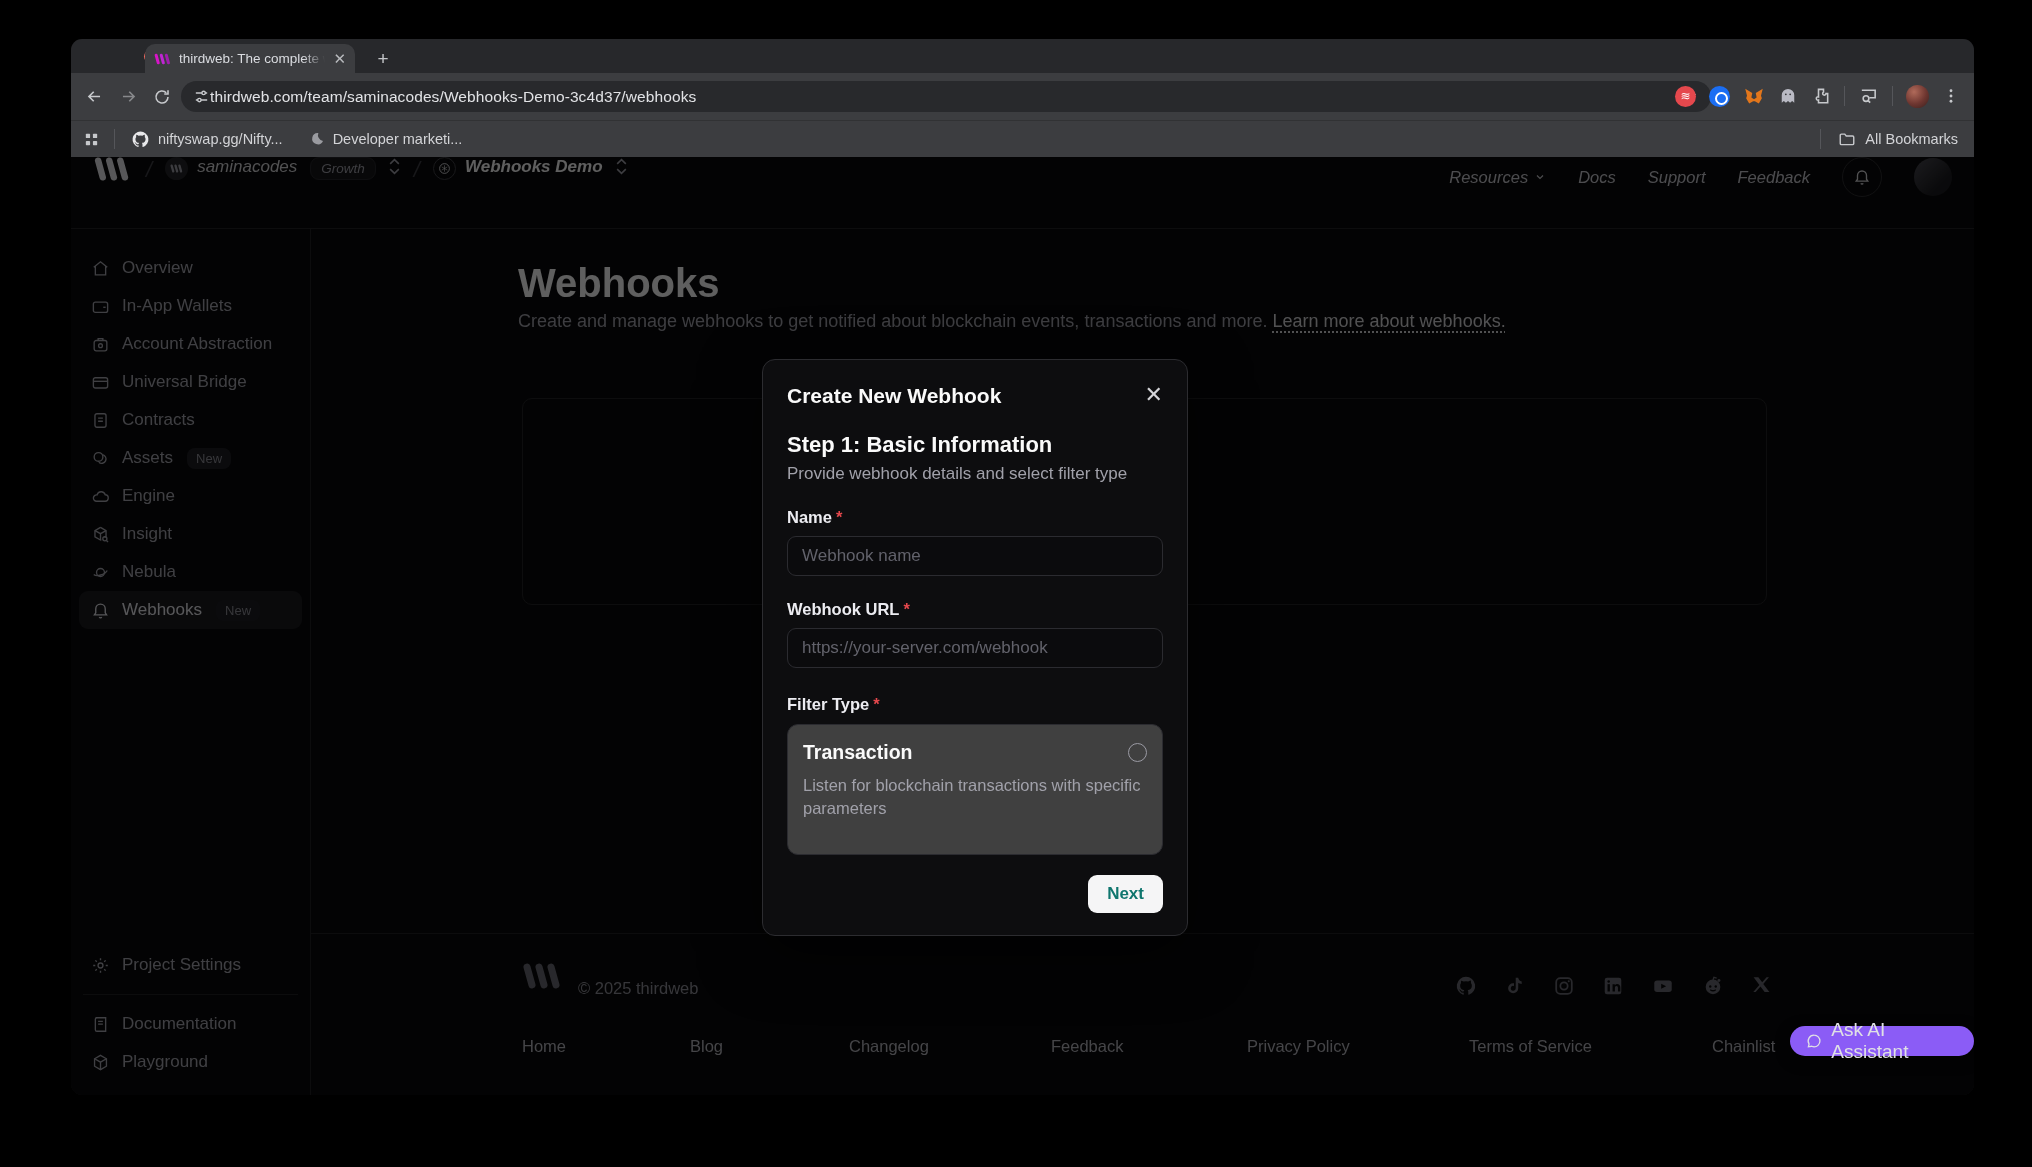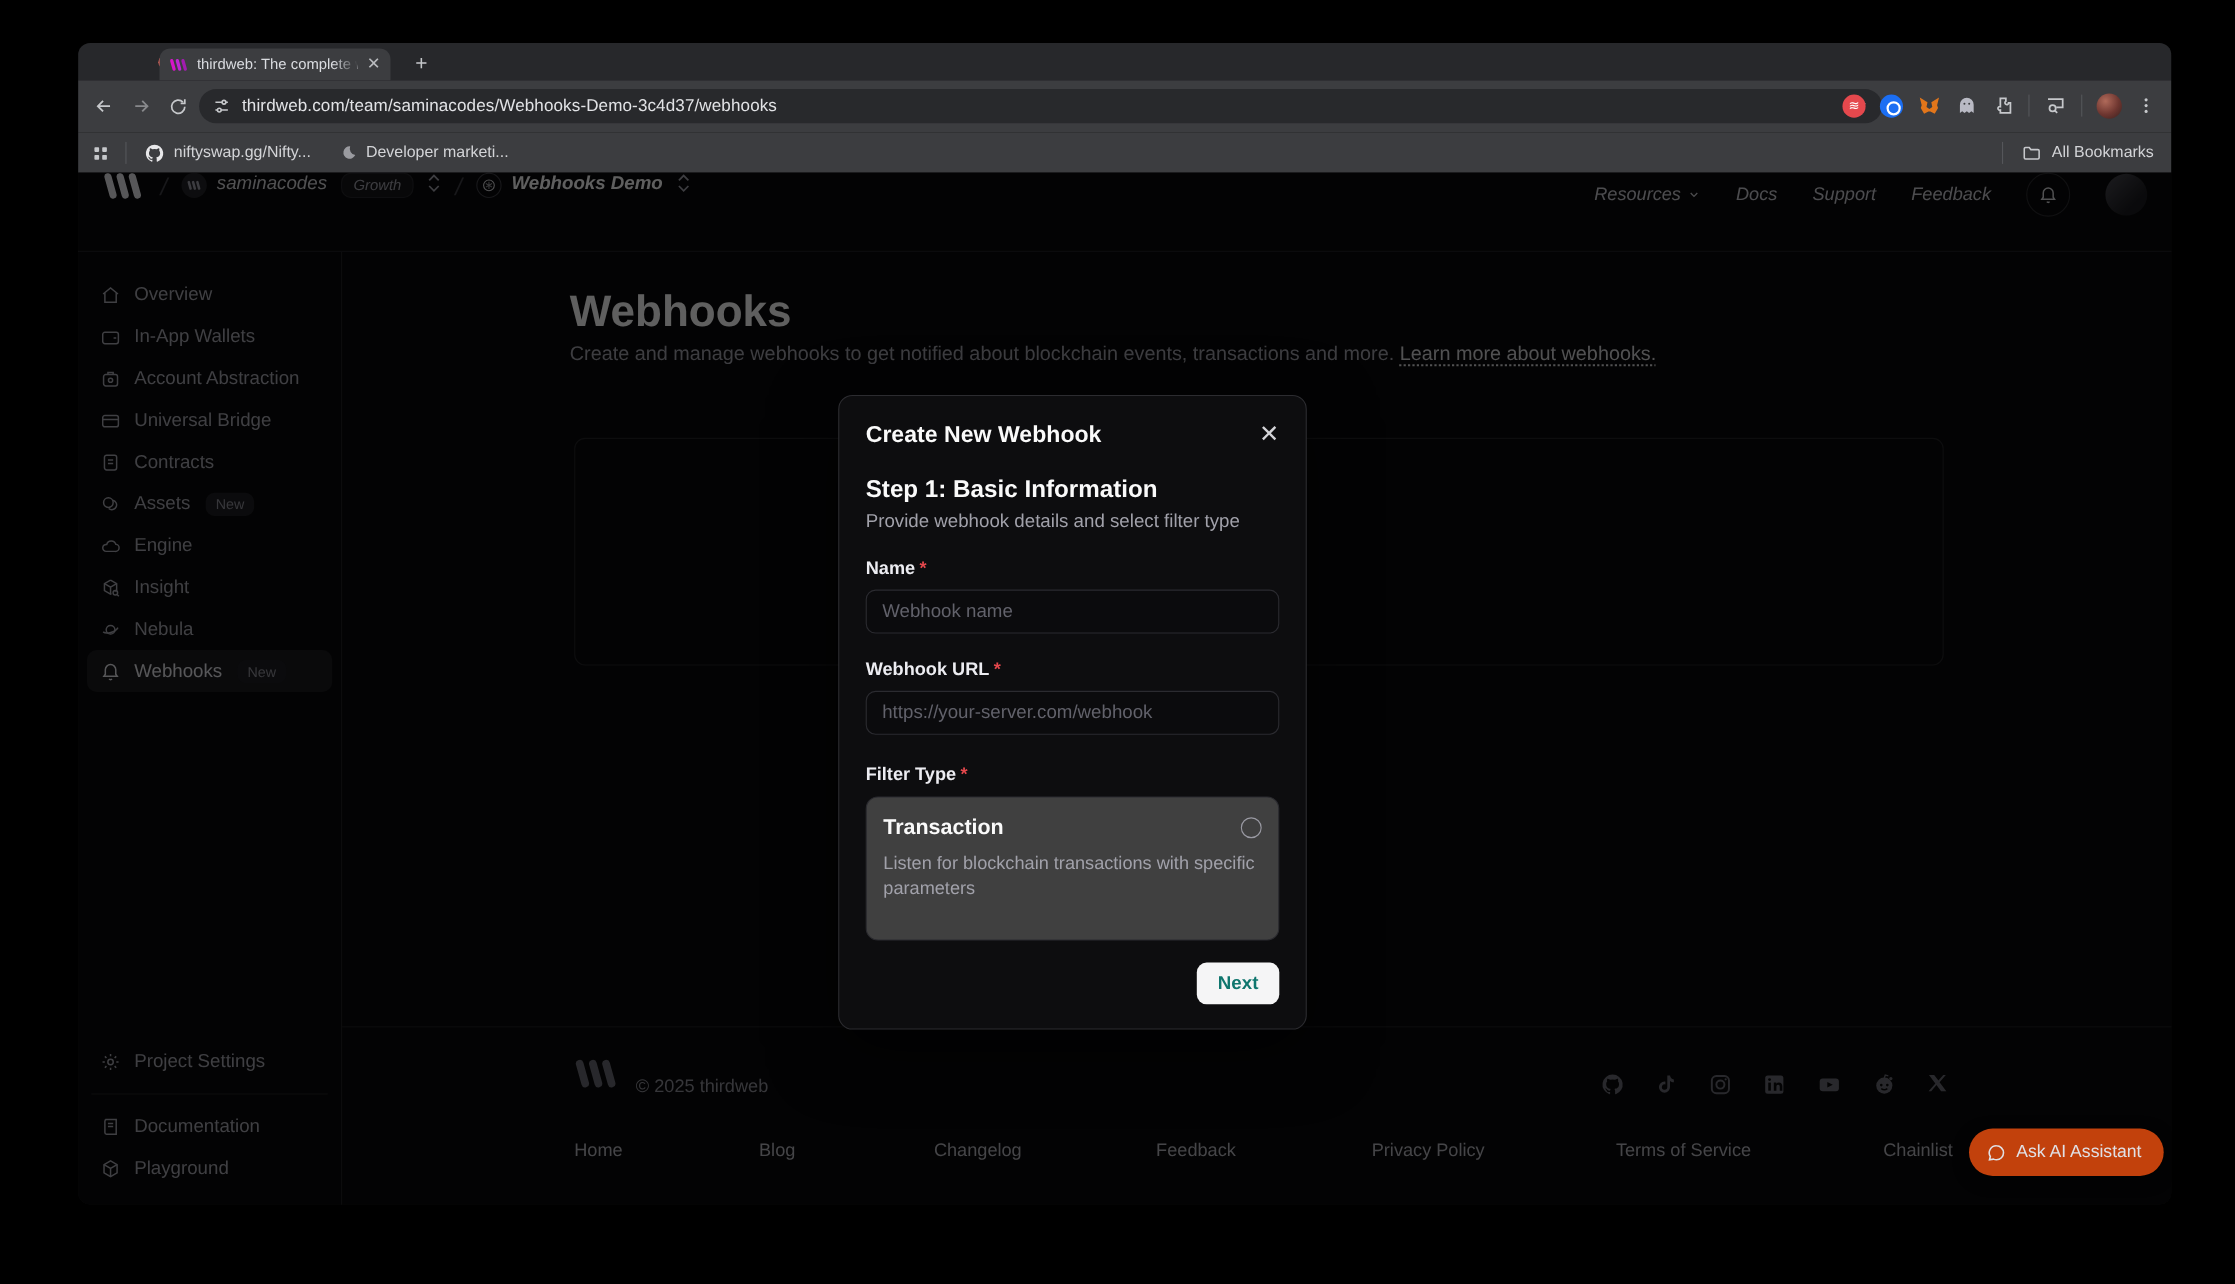--- a/index.html
+++ b/index.html
@@ -14,21 +14,21 @@
   .t-red { left:73px; background:#ee6a5f; } .t-yellow { left:93px; background:#f5bd4f; } .t-green { left:113px; background:#61c454; }
   .tab { position:absolute; left:74px; top:5px; width:210px; height:29px; background:#3c3d40; border-radius:10px 10px 0 0; display:flex; align-items:center; padding:0 9px; gap:8px; }
   .tab-title { flex:1; font-size:13.5px; color:#dadce0; white-space:nowrap; overflow:hidden; position:relative; }
   .tab-title::after { content:""; position:absolute; right:0; top:0; bottom:0; width:22px; background:linear-gradient(90deg,rgba(60,61,64,0),#3c3d40); }
   .tab-close { color:#b9bbbe; font-size:15px; line-height:1; cursor:default; }
   .newtab { position:absolute; left:300px; top:8px; width:24px; height:24px; color:#c3c5c8; font-size:19px; text-align:center; line-height:23px; border-radius:50%; }
 
   .toolbar { position:absolute; left:0; top:34px; width:100%; height:47px; background:#3c3d40; display:flex; align-items:center; }
   .nav-ico { width:34px; height:34px; display:flex; align-items:center; justify-content:center; color:#c6c8cb; flex:0 0 auto; }
   .nav-ico svg { display:block; }
-  .omnibox { position:absolute; left:110px; top:8px; width:1530px; height:31px; background:#28292c; border-radius:16px; display:flex; align-items:center; padding:0 12px; gap:10px; }
+  .omnibox { position:absolute; left:110px; top:8px; width:1530px; height:31px; background:#28292c; border-radius:16px; display:flex; align-items:center; padding:0 12px; }
   .url-text { font-size:15.5px; color:#e2e3e6; letter-spacing:.1px; }
   .omni-star { position:absolute; right:14px; top:6px; color:#c6c8cb; }
   .ext-row { position:absolute; right:14px; top:6px; height:34px; display:flex; align-items:center; gap:13px; }
   .ext-dot { width:21px; height:21px; border-radius:50%; position:relative; }
   .ext-red { background:#e5484d; } .ext-blue { background:#1b6ef3; }
   .ext-red::after { content:"≋"; position:absolute; inset:0; color:#fff; font-size:12px; text-align:center; line-height:21px; }
   .ext-blue::after { content:""; position:absolute; left:6px; top:6px; width:9px; height:9px; border:2.5px solid #fff; border-radius:50%; }
   .vsep { width:1px; height:20px; background:#55565a; }
   .chrome-avatar { width:23px; height:23px; border-radius:50%; background:radial-gradient(circle at 35% 30%, #b06a5a, #6e3630 55%, #37201e); }
 
@@ -67,21 +67,21 @@
   .content-desc { position:absolute; left:447px; top:154px; font-size:18px; color:#a1a1aa; z-index:1; }
   .content-desc .lnk { color:#d4d4d8; text-decoration:underline; text-decoration-style:dotted; text-underline-offset:5px; }
   .empty-card { position:absolute; left:451px; top:241px; width:1245px; height:207px; border:1px solid #232327; border-radius:10px; z-index:1; }
 
   .footer-div { position:absolute; left:240px; right:0; top:776px; height:1px; background:#202024; z-index:1; }
   .footer-logo { position:absolute; left:448px; top:806px; z-index:1; }
   .footer-copy { position:absolute; left:507px; top:822px; font-size:16.5px; color:#8f8f98; z-index:1; }
   .socials { position:absolute; left:1384px; top:818px; display:flex; gap:27px; color:#6b6b74; z-index:1; }
   .flink { position:absolute; top:880px; font-size:16.5px; color:#b5b5bd; z-index:1; }
 
-  .ai-pill { position:absolute; left:1719px; top:869px; height:43px; padding:0 20px 0 16px; border-radius:22px; background:#c2410c; display:flex; align-items:center; gap:9px; color:#e0e0e5; font-size:16px; z-index:8; box-shadow:0 4px 14px rgba(0,0,0,.5); }
+  .ai-pill { position:absolute; left:1719px; top:869px; height:30px; padding:0 20px 0 16px; border-radius:22px; background:#8b5cf6; display:flex; align-items:center; gap:9px; color:#e0e0e5; font-size:19px; z-index:8; box-shadow:0 4px 14px rgba(0,0,0,.5); }
 
   
   .modal { position:absolute; left:691px; top:202px; width:426px; background:#0d0d0f; border:1px solid #2c2c30; border-radius:13px; z-index:10; padding:24px 24px 22px; box-shadow:0 18px 60px rgba(0,0,0,.7); }
   .modal-head { display:flex; align-items:flex-start; justify-content:space-between; }
   .modal-title { font-size:21px; font-weight:700; color:#fafafa; }
   .modal-close { color:#d4d4d8; font-size:22px; line-height:1; }
   .step-title { margin-top:24px; font-size:22px; font-weight:700; color:#fafafa; }
   .step-sub { margin-top:6px; font-size:17px; color:#a1a1aa; }
   .fld-label { margin-top:24px; font-size:16.5px; font-weight:600; color:#ececf1; }
   .req { color:#e5484d; margin-left:4px; }

